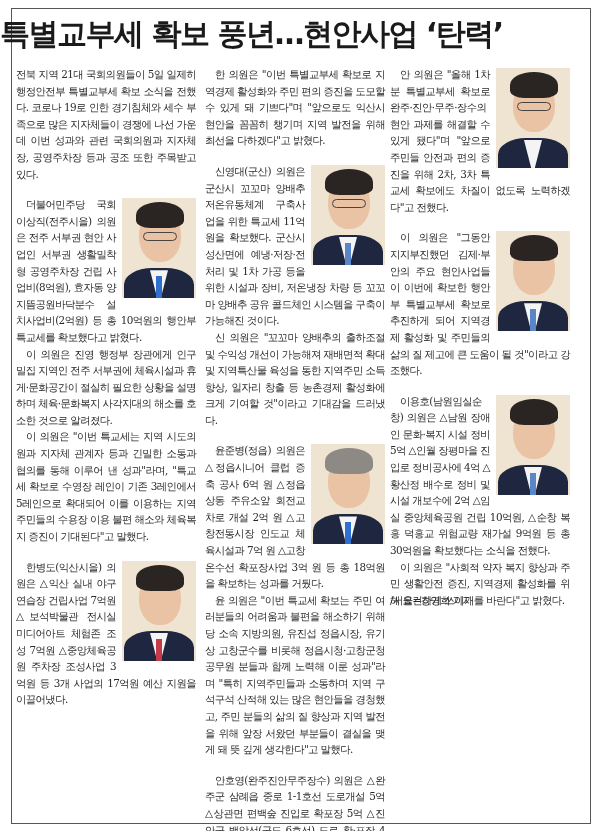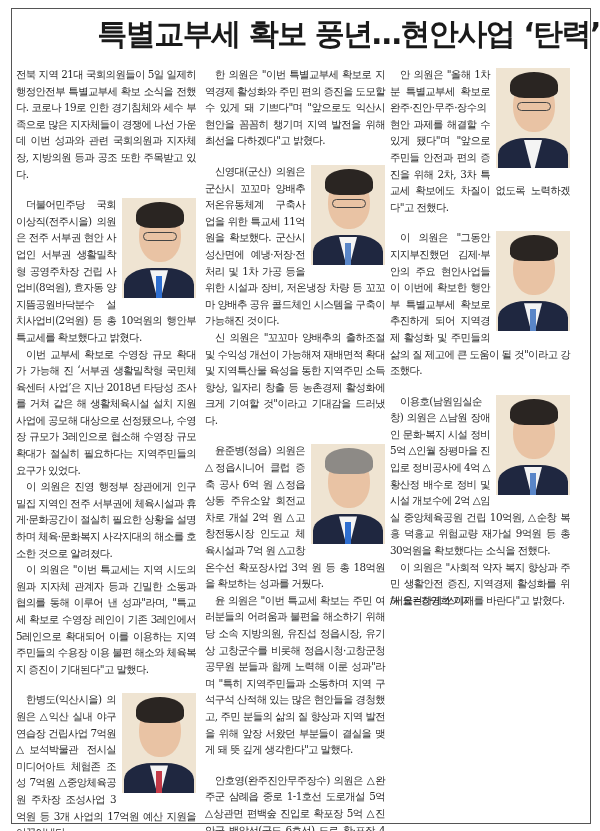--- a/index.html
+++ b/index.html
@@ -3,21 +3,21 @@
 <meta charset="utf-8">
 <style>
   * { box-sizing: border-box; margin: 0; padding: 0; }
   html, body { width: 600px; height: 831px; background: #ffffff; overflow: hidden; }
   body { font-family: "DejaVu Serif", "Liberation Serif", serif; color: #2a2a2a; position: relative; }
   .frame {
     position: absolute; left: 11px; top: 8px; width: 580px; height: 816px;
     border: 1.5px solid #555; background: #fff;
   }
   .headline {
-    position: absolute; left: 0; right: 0; top: 14px; text-align: right;
+    position: absolute; left: 0; right: 0; top: 14px; text-align: left;
     font-family: "DejaVu Sans", "Liberation Sans", sans-serif;
     font-weight: bold; font-size: 30px; letter-spacing: -1.5px; color: #1a1a1a;
   }
   .col { position: absolute; top: 66px; font-size: 10.4px; line-height: 16.6px; letter-spacing: -0.6px; text-align: justify; }
   .col1 { left: 16px; width: 180px; }
   .col2 { left: 205px; width: 180px; }
   .col3 { left: 390px; width: 180px; }
   .col p { margin: 0; text-indent: 10px; }
   .col p.noindent { text-indent: 0; }
   .gap { height: 14px; }
@@ -54,32 +54,31 @@
   .byline { text-align: left; display: block; margin-top: -16.6px; }
 </style>
 </head>
 <body>
 
 <div class="frame"></div>
 
 <h1 class="headline">특별교부세 확보 풍년…현안사업 ‘탄력’</h1>
 
 <div class="col col1">
-  <p class="noindent">전북 지역 21대 국회의원들이 5일 일제히 행정안전부 특별교부세 확보 소식을 전했다. 코로나 19로 인한 경기침체와 세수 부족으로 많은 지자체들이 경쟁에 나선 가운데 이번 성과와 관련 국회의원과 지자체장, 지방의원 등과 공조 또한 주목받고 있다.</p>
+  <p class="noindent">전북 지역 21대 국회의원들이 5일 일제히 행정안전부 특별교부세 확보 소식을 전했다. 코로나 19로 인한 경기침체와 세수 부족으로 많은 지자체들이 경쟁에 나선 가운데 이번 성과와 관련 국회의원과 지자체장, 공영주차장 등과 공조 또한 주목받고 있다.</p>
   <div class="gap"></div>
   <div class="photo">
     <div class="suit"></div>
       <div class="shirt"></div>
       <div class="tie"></div>
     <div class="head"></div>
       <div class="hair"></div>
       <div class="glasses"></div>
   </div>
   <p>더불어민주당 국회 이상직(전주시을) 의원은 전주 서부권 현안 사업인 서부권 생활밀착형 공영주차장 건립 사업비(8억원), 효자동 양지뜸공원바닥분수 설치사업비(2억원) 등 총 10억원의 행안부 특교세를 확보했다고 밝혔다.</p>
-  <p>이번 교부세 확보로 수영장 규모 확대가 가능해 진 ‘서부권 생활밀착형 국민체육센터 사업’은 지난 2018년 타당성 조사를 거쳐 같은 해 생활체육시설 설치 지원사업에 공모해 대상으로 선정됐으나, 수영장 규모가 3레인으로 협소해 수영장 규모 확대가 절실히 필요하다는 지역주민들의 요구가 있었다.</p>
   <p>이 의원은 진영 행정부 장관에게 인구 밀집 지역인 전주 서부권에 체육시설과 휴게·문화공간이 절실히 필요한 상황을 설명하며 체육·문화복지 사각지대의 해소를 호소한 것으로 알려졌다.</p>
   <p>이 의원은 "이번 특교세는 지역 시도의원과 지자체 관계자 등과 긴밀한 소통과 협의를 통해 이루어 낸 성과"라며, "특교세 확보로 수영장 레인이 기존 3레인에서 5레인으로 확대되어 이를 이용하는 지역주민들의 수용장 이용 불편 해소와 체육복지 증진이 기대된다"고 말했다.</p>
   <div class="gap"></div>
   <div class="photo">
     <div class="suit"></div>
       <div class="shirt"></div>
       <div class="tie red"></div>
     <div class="head"></div>
       <div class="hair"></div>
   </div>

